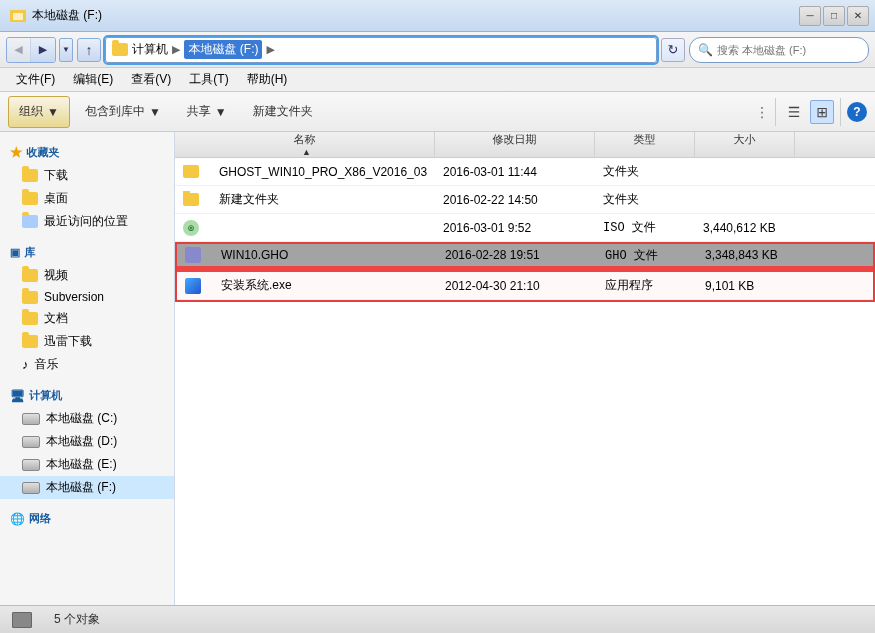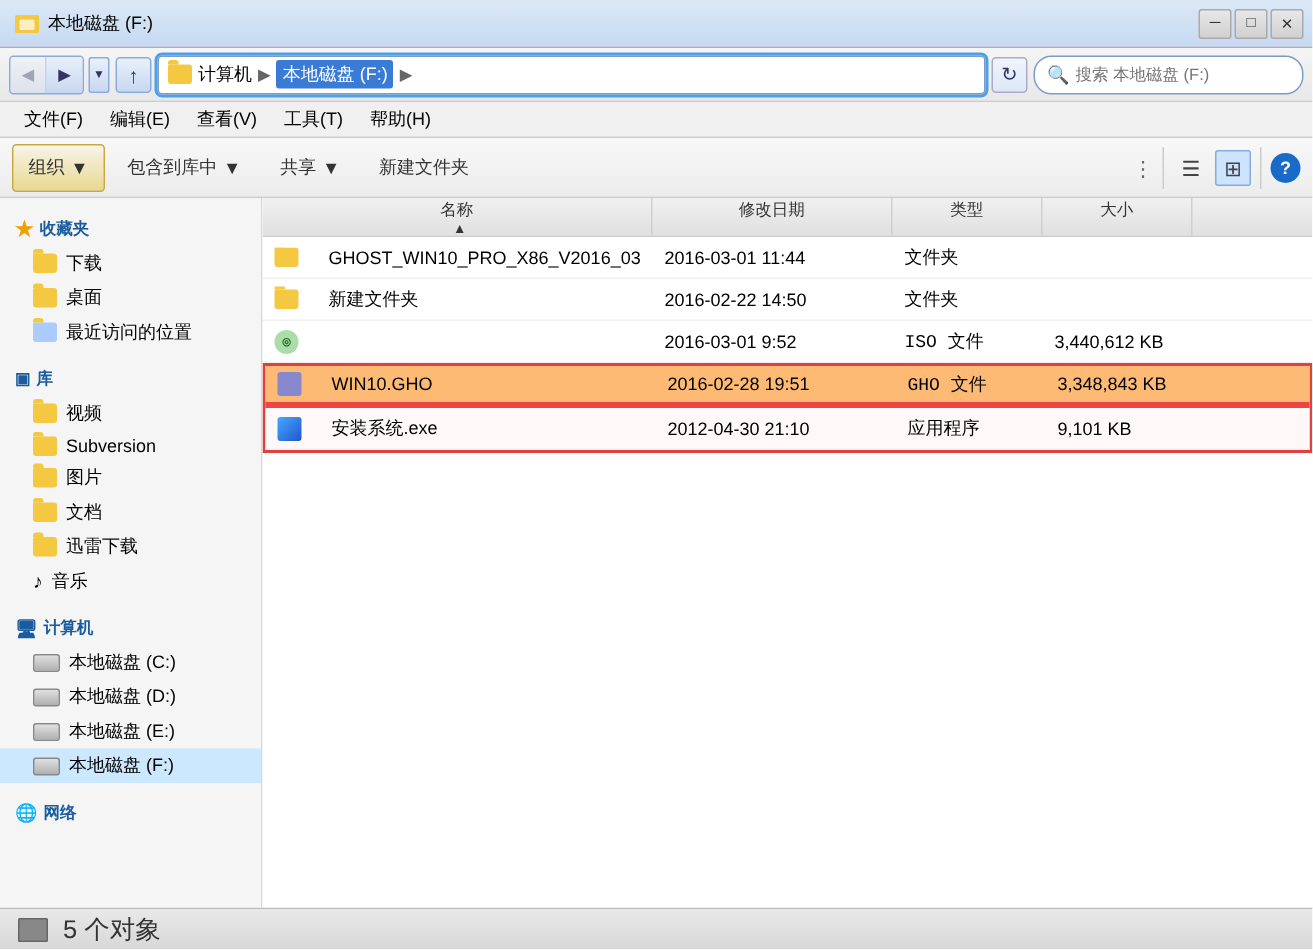--- a/index.html
+++ b/index.html
@@ -364,23 +364,23 @@
     }
 
     
     .status-bar {
       background: linear-gradient(to bottom, #e8e8e8, #d8d8d8);
       height: 28px;
       display: flex;
       align-items: center;
       padding: 0 12px;
       border-top: 1px solid #bbb;
-      font-size: 17px;
+      font-size: 12px;
       color: #333;
-      gap: 4px;
+      gap: 16px;
     }
     .status-bar-icon {
       width: 20px; height: 16px;
       background: #888;
       border: 1px solid #666;
       border-radius: 1px;
       display: inline-block;
       margin-right: 6px;
     }
 
@@ -497,24 +497,20 @@
       <div class="sidebar-item">
         <span class="icon-folder-sm"></span>
         <span>视频</span>
       </div>
       <div class="sidebar-item">
         <span class="icon-folder-sm"></span>
         <span>Subversion</span>
       </div>
       <div class="sidebar-item">
         <span class="icon-folder-sm"></span>
-        <span>图片</span>
-      </div>
-      <div class="sidebar-item">
-        <span class="icon-folder-sm"></span>
         <span>文档</span>
       </div>
       <div class="sidebar-item">
         <span class="icon-folder-sm"></span>
         <span>迅雷下载</span>
       </div>
       <div class="sidebar-item">
         <span style="font-size:13px;">♪</span>
         <span>音乐</span>
       </div>
@@ -593,21 +589,21 @@
       <div class="col col-name">
         <span class="icon-iso">◎</span>
       </div>
       <div class="col col-date">2016-03-01 9:52</div>
       <div class="col col-type">ISO 文件</div>
       <div class="col col-size">3,440,612 KB</div>
     </div>
 
     <div style="border: 2px solid #e04040;">
 
-      <div class="file-row" style="border-bottom:4px solid #ef4444; background:#fdba74;">
+      <div class="file-row" style="border-bottom:6px solid #ef4444; background:#a3a3a3;">
         <div class="col col-name">
           <span class="icon-gho"></span>
           <span>WIN10.GHO</span>
         </div>
         <div class="col col-date">2016-02-28 19:51</div>
         <div class="col col-type">GHO 文件</div>
         <div class="col col-size">3,348,843 KB</div>
       </div>
 
       <div class="file-row" style="background:#fff8f8;">

